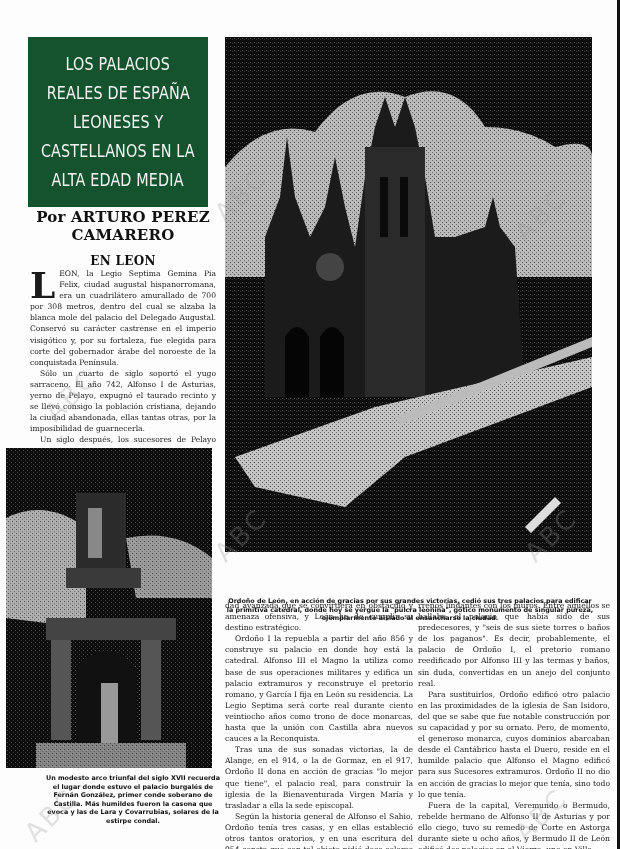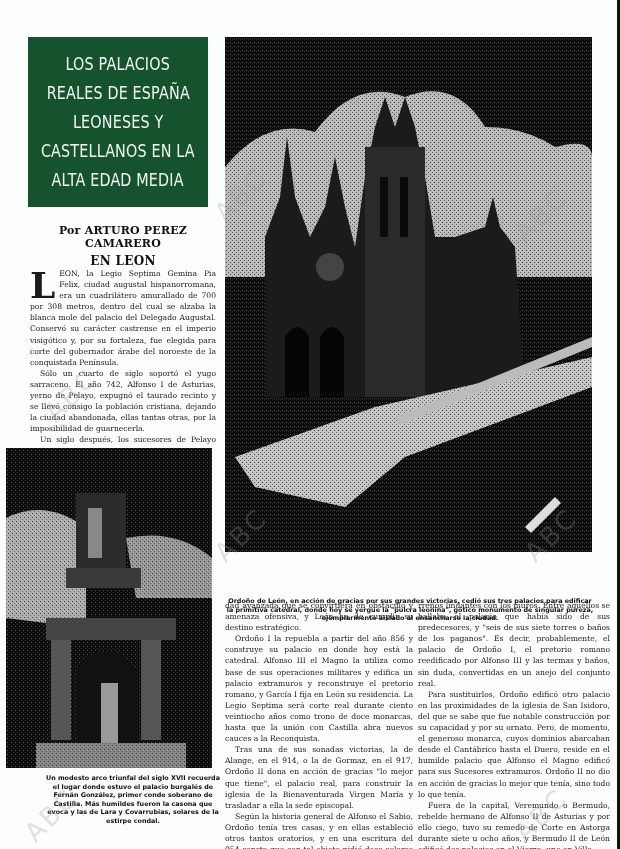--- a/index.html
+++ b/index.html
@@ -1,21 +1,21 @@
 <!DOCTYPE html>
 <html><head>
 <meta charset="utf-8">
 <style>
   html, body { margin:0; padding:0; }
   body { width:620px; height:849px; background:#ffffff; position:relative; overflow:hidden; font-family:"DejaVu Serif", serif; color:#111; }
   .page { position:absolute; left:0; top:0; width:620px; height:849px; background:#fdfdfd; }
   .right-rule { position:absolute; left:617px; top:0; width:3px; height:849px; background:#111; }
   .title-box { position:absolute; left:28px; top:37px; width:180px; height:170px; background:#14532d; color:#f4f4f4; display:flex; flex-direction:column; justify-content:center; align-items:center; }
   .title-line { font-family:"DejaVu Sans", sans-serif; font-size:17.5px; line-height:29px; letter-spacing:0.2px; text-align:center; transform:scaleX(0.82); white-space:nowrap; }
-  .byline { position:absolute; left:28px; top:224px; width:190px; text-align:center; font-size:11px; font-weight:bold; letter-spacing:0.2px; }
+  .byline { position:absolute; left:28px; top:208px; width:190px; text-align:center; font-size:15px; font-weight:bold; letter-spacing:0.2px; }
   .section-head { position:absolute; left:28px; top:254px; width:190px; text-align:center; font-size:12px; font-weight:bold; letter-spacing:0.3px; }
   .col { position:absolute; font-size:7.6px; line-height:11.1px; text-align:justify; color:#1a1a1a; }
   .col p { margin:0; text-indent:10px; }
   .col p.first { text-indent:0; }
   .dropcap { float:left; font-size:36px; line-height:30px; margin:2px 4px 0 0; font-weight:bold; font-family:"DejaVu Serif", serif; }
   .photo { position:absolute; background:#111; overflow:hidden; }
   .photo svg { display:block; }
   .caption { position:absolute; font-family:"DejaVu Sans", sans-serif; font-weight:bold; font-size:6.4px; line-height:8.6px; text-align:center; color:#111; }
   .watermark { position:absolute; font-family:"DejaVu Sans", sans-serif; font-size:26px; color:rgba(150,150,150,0.28); transform:rotate(-45deg); letter-spacing:3px; }
 </style>

